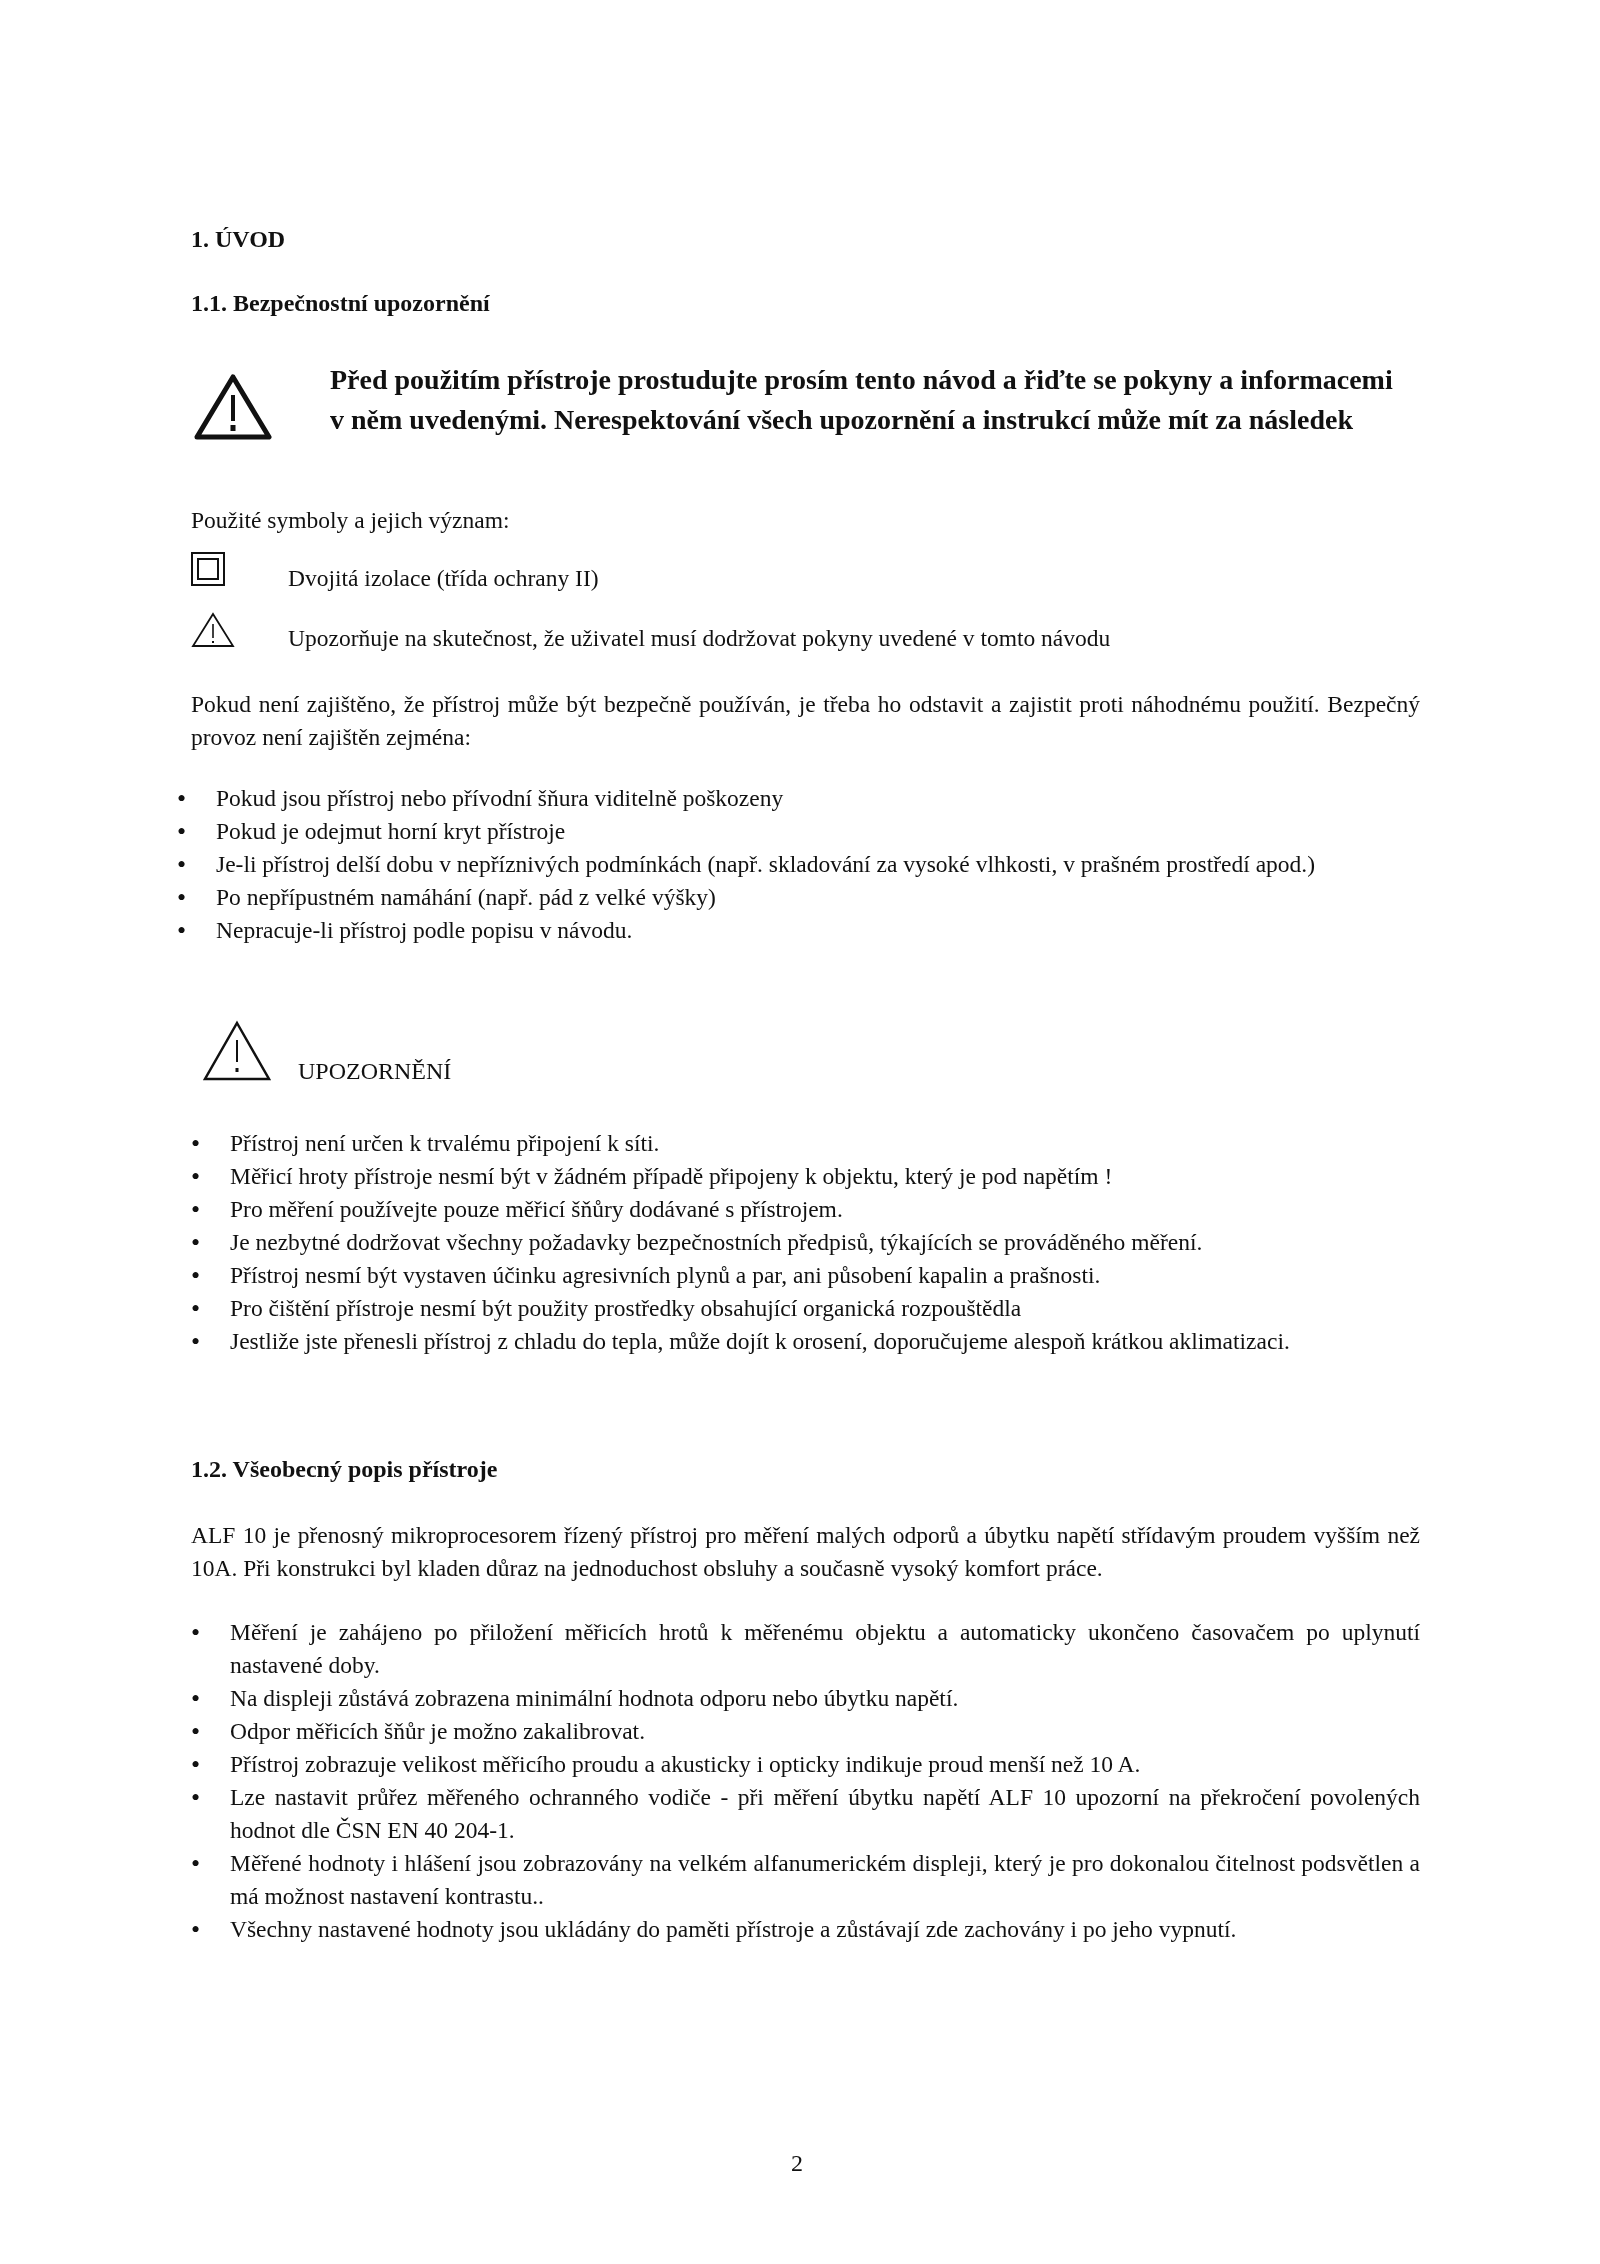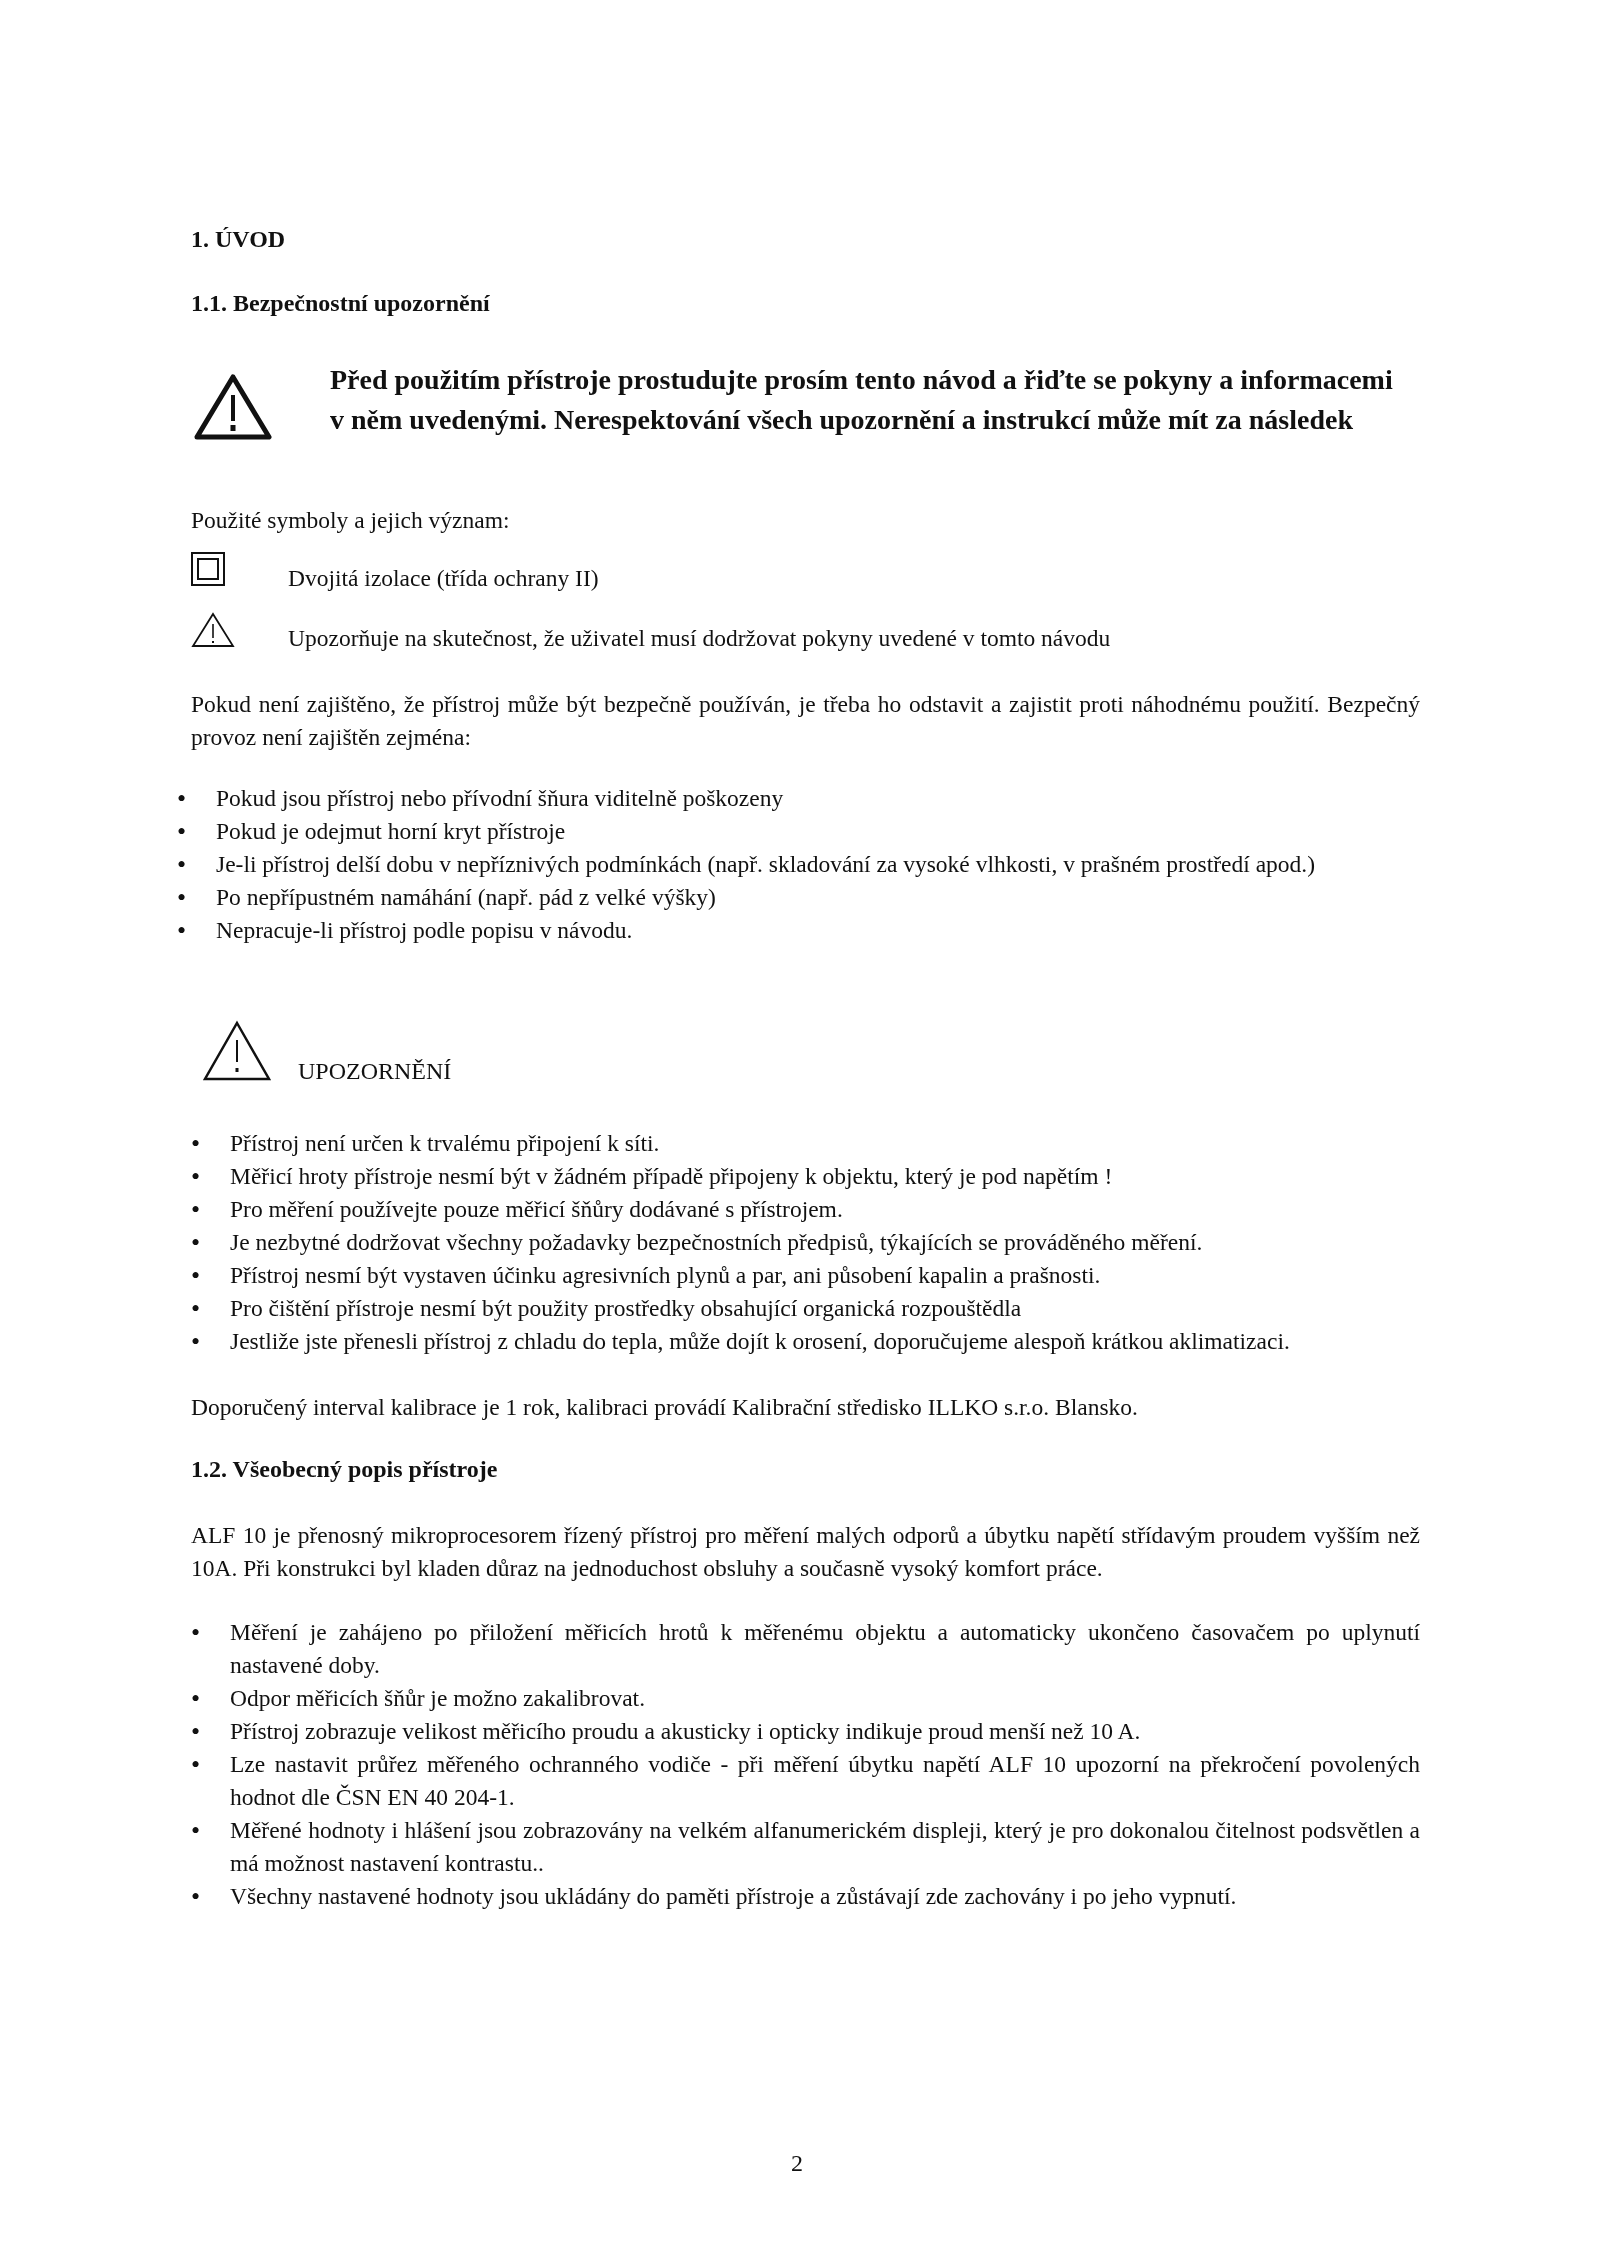--- a/index.html
+++ b/index.html
@@ -80,28 +80,28 @@
   <ul class="abs bullets just" style="left:191px; top:1127px; width:1229px;">
     <li>Přístroj není určen k trvalému připojení k síti.</li>
     <li>Měřicí hroty přístroje nesmí být v žádném případě připojeny k objektu, který je pod napětím !</li>
     <li>Pro měření používejte pouze měřicí šňůry dodávané s přístrojem.</li>
     <li>Je nezbytné dodržovat všechny požadavky bezpečnostních předpisů, týkajících se prováděného měření.</li>
     <li>Přístroj nesmí být vystaven účinku agresivních plynů a par, ani působení kapalin a prašnosti.</li>
     <li>Pro čištění přístroje nesmí být použity prostředky obsahující organická rozpouštědla</li>
     <li style="padding-right:90px;">Jestliže jste přenesli přístroj z chladu do tepla, může dojít k orosení, doporučujeme alespoň krátkou aklimatizaci.</li>
   </ul>
 
-  <div class="abs txt" style="left:191px; top:1391px;">Doporučený interval kalibrace je 1 rok, kalibraci provádí Kalibrační středisko ILLKO s.r.o. Blansko.</div>
 
   <div class="abs h2" style="left:191px; top:1456px;">1.2. Všeobecný popis přístroje</div>
 
   <div class="abs txt just" style="left:191px; top:1519px; width:1229px;">ALF 10 je přenosný mikroprocesorem řízený přístroj pro měření malých odporů a úbytku napětí střídavým proudem vyšším než 10A. Při konstrukci byl kladen důraz na jednoduchost obsluhy a současně vysoký komfort práce.</div>
 
   <ul class="abs bullets just" style="left:191px; top:1616px; width:1229px;">
     <li>Měření je zahájeno po přiložení měřicích hrotů k měřenému objektu a automaticky ukončeno časovačem po uplynutí nastavené doby.</li>
+    <li>Na displeji zůstává zobrazena minimální hodnota odporu nebo úbytku napětí.</li>
     <li>Odpor měřicích šňůr je možno zakalibrovat.</li>
     <li>Přístroj zobrazuje velikost měřicího proudu a akusticky i opticky indikuje proud menší než 10 A.</li>
     <li>Lze nastavit průřez měřeného ochranného vodiče - při měření úbytku napětí ALF 10 upozorní na překročení povolených hodnot dle ČSN EN 40 204-1.</li>
     <li>Měřené hodnoty i hlášení jsou zobrazovány na velkém alfanumerickém displeji, který je pro dokonalou čitelnost podsvětlen a má možnost nastavení kontrastu..</li>
     <li>Všechny nastavené hodnoty jsou ukládány do paměti přístroje a zůstávají zde zachovány i po jeho vypnutí.</li>
   </ul>
 
   <div class="abs pagenum" style="left:791px; top:2150px;">2</div>
 </div>
 

